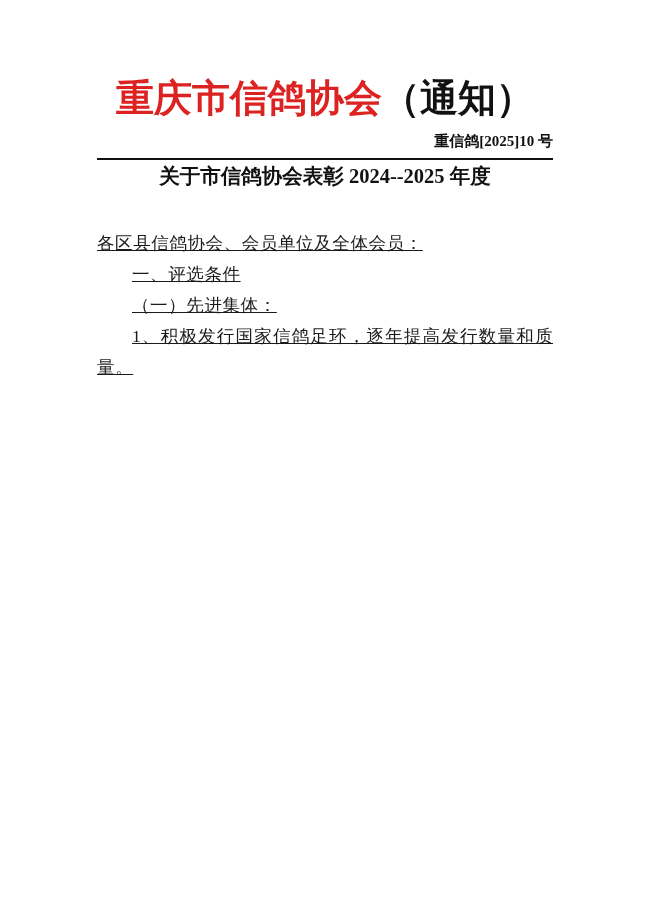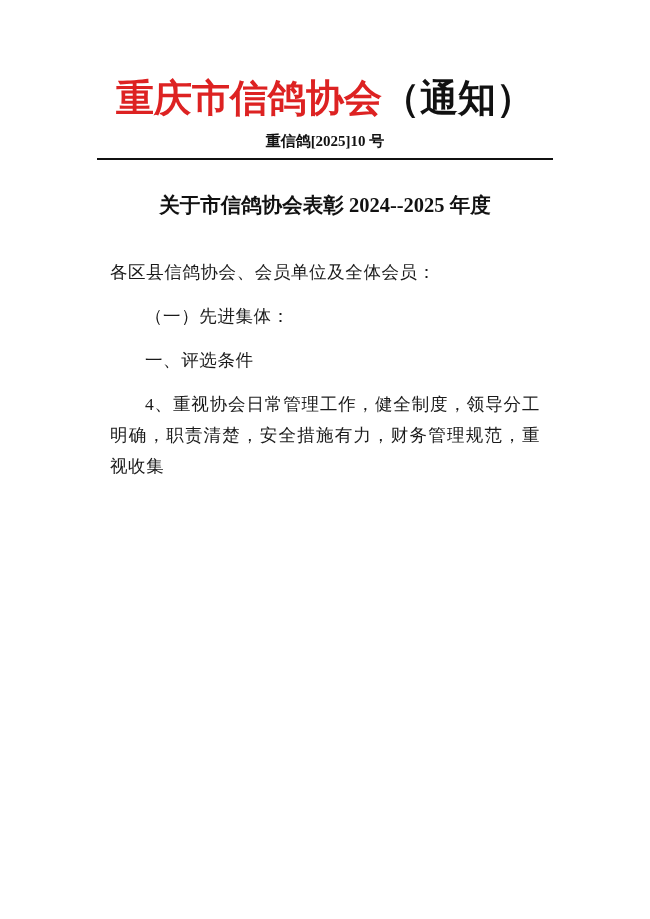--- a/index.html
+++ b/index.html
@@ -26,52 +26,52 @@
     font-size: 38px;
     font-weight: bold;
     line-height: 48px;
     white-space: nowrap;
     letter-spacing: 0px;
   }
   .header .org {  }
   .header .suffix { color: #111111; }
   .doc-number {
     margin-top: 9px;
-    text-align: center;
+    text-align: right;
     font-size: 15px;
     font-weight: bold;
     line-height: 20px;
     color: #111111;
   }
   .divider {
     margin-top: 7px;
     border-top: 2px solid #111111;
     height: 0;
     width: 100%;
   }
   .title {
-    margin-top: 29px;
     text-align: center;
     font-size: 20.5px;
     font-weight: bold;
     line-height: 33px;
     color: #111111;
   }
   .body-text {
     margin-top: 35px;
     font-size: 17.5px;
     line-height: 31px;
     letter-spacing: 0.6px;
     text-align: justify;
     text-justify: inter-character;
   }
   .body-text p.para {
-    margin: 13px;
+    margin: 0;
     padding: 0;
     text-indent: 2em;
+    text-decoration: underline;
   }
   .body-text p.para.no-indent {
     text-indent: 0;
   }
 </style>
 </head>
 <body>
 
 <div class="page">
 
@@ -82,18 +82,18 @@
   <div class="doc-number">重信鸽[2025]10 号</div>
 
   <div class="divider"></div>
 
   <div class="title">
     <div>关于市信鸽协会表彰 2024--2025 年度</div>
   </div>
 
   <div class="body-text">
       <p class="para no-indent">各区县信鸽协会、会员单位及全体会员：</p>
+      <p class="para">一、评选条件</p>
       <p class="para">（一）先进集体：</p>
-      <p class="para">一、评选条件</p>
-      <p class="para">4、重视协会日常管理工作，健全制度，领导分工明确，职责清楚，安全措施有力，财务管理规范，重视收集</p>
+      <p class="para">1、积极发行国家信鸽足环，逐年提高发行数量和质量。</p>
     </div>
 
 </div>
 
 </body></html>

